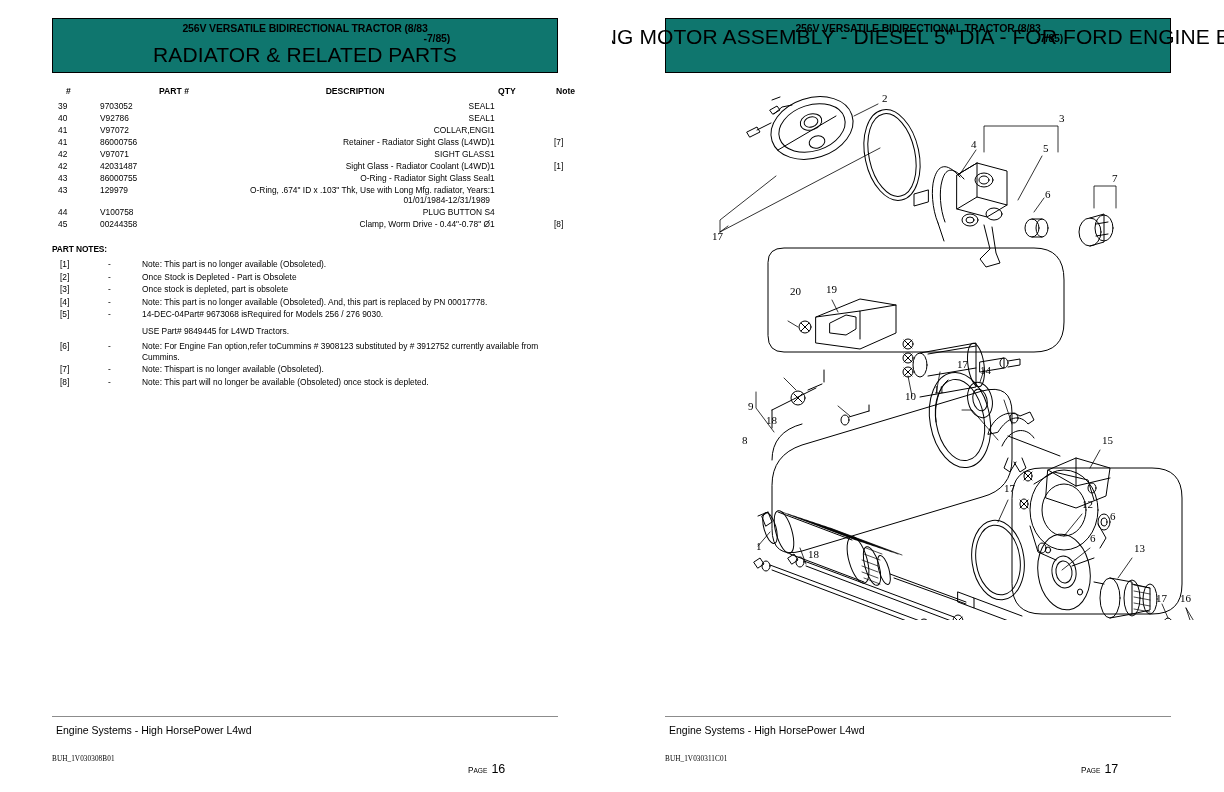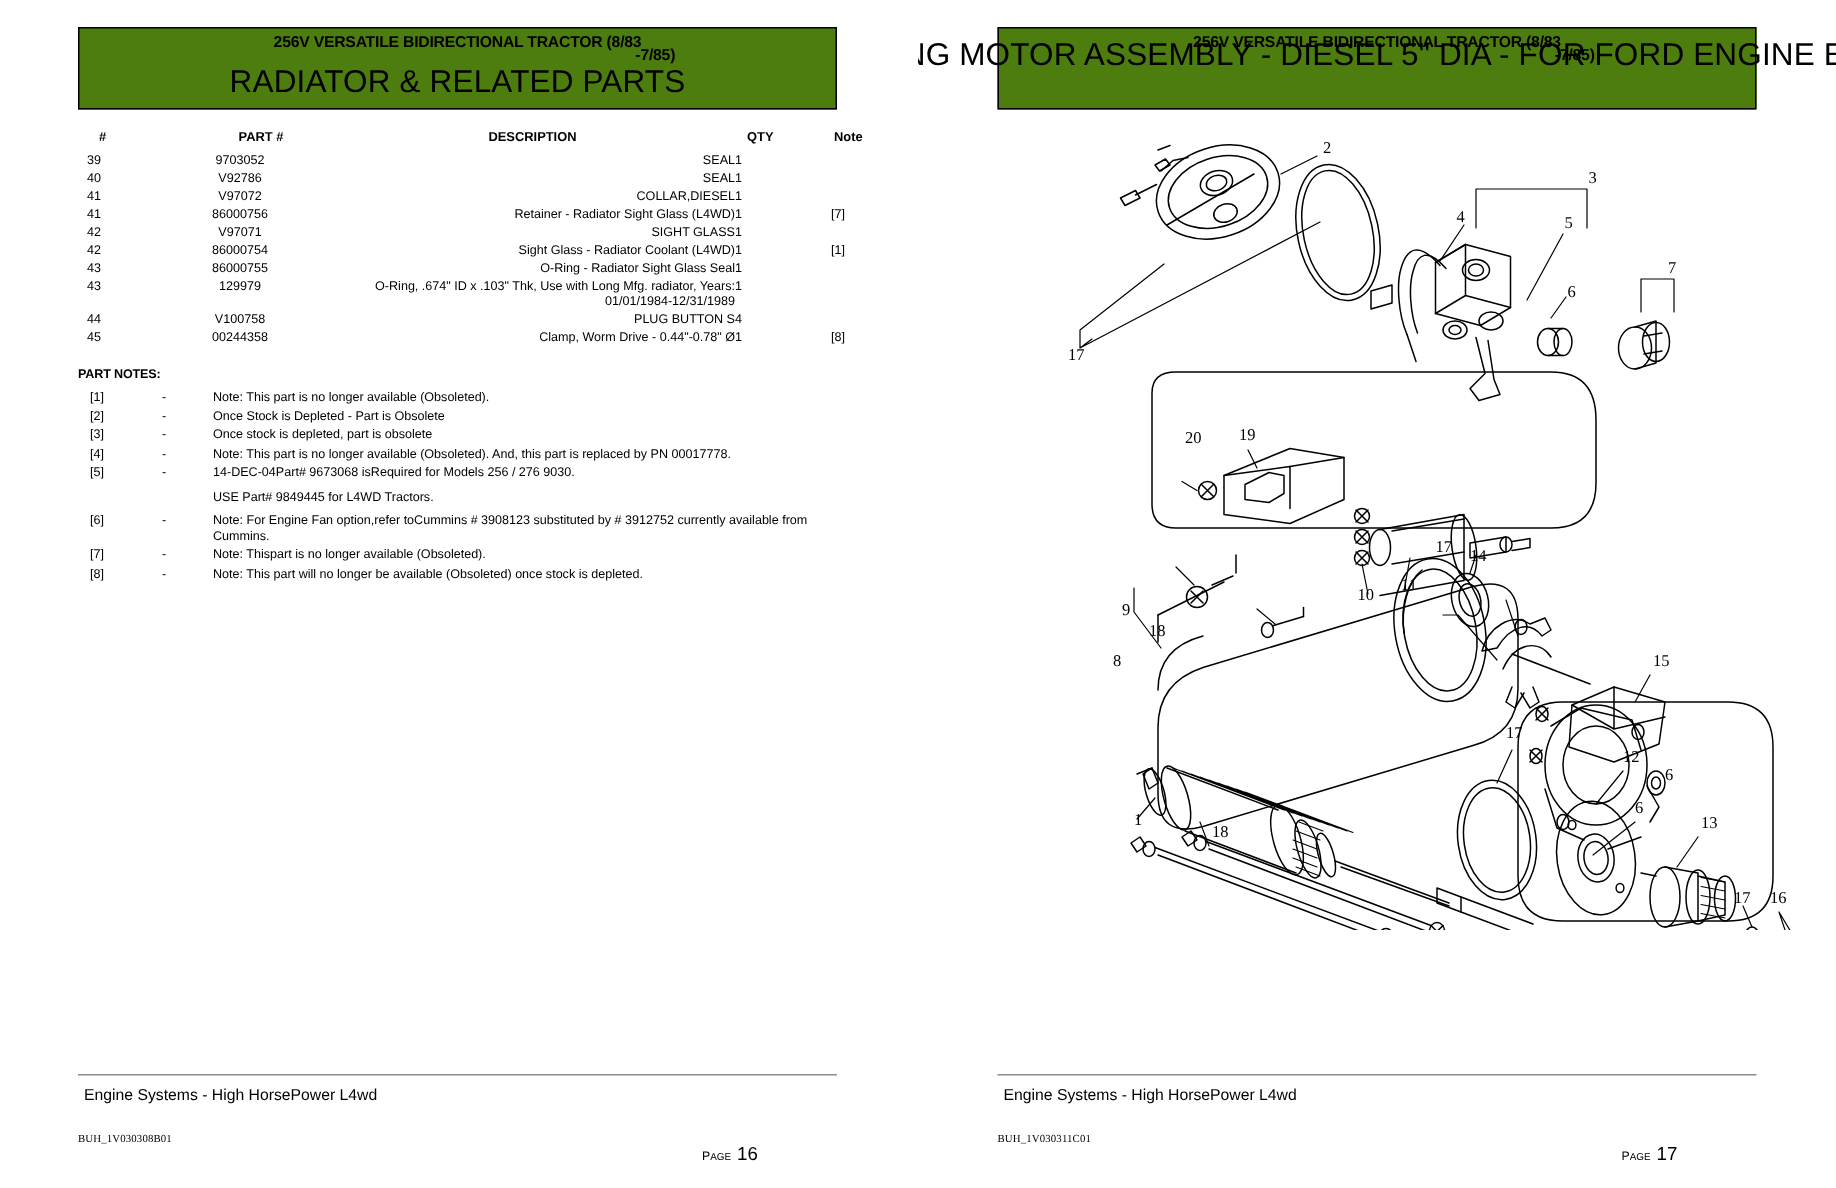--- a/index.html
+++ b/index.html
@@ -25,21 +25,21 @@
     overflow: hidden;
   }
   .page-left  { left: 0px;   width: 612px; }
   .page-right { left: 612px; width: 612px; }
 
   
   .title-box {
     position: absolute;
     border: 1.3px solid #000;
     box-sizing: border-box;
-    background: #4d7c0f;
+    background: #0f766e;
   }
   .page-left .title-box  { left: 52px; top: 18px; width: 506px; height: 55px; }
   .page-right .title-box { left: 53px; top: 18px; width: 506px; height: 55px; }
 
   .model-line {
     position: absolute;
     left: 0; right: 0;
     top: 3px;
     text-align: center;
     font-size: 10.5px;
@@ -97,21 +97,21 @@
     padding: 0 0 4px 0;
     text-align: center;
     white-space: nowrap;
   }
   .parts-table td {
     padding: 0.9px 0;
     vertical-align: top;
     line-height: 10.2px;
   }
   .col-num   { width: 34px;  text-align: left;  padding-left: 6px !important; }
-  .col-part  { width: 92px;  text-align: center; }
+  .col-part  { width: 92px;  text-align: left; }
   .col-desc  { width: 270px; text-align: right; }
   .col-qty   { width: 56px;  text-align: left; }
   .col-note  { width: 48px;  text-align: left; }
 
   th.col-num  { text-align: left; padding-left: 14px !important; }
   th.col-part { text-align: center; padding-left: 28px; }
   th.col-desc { text-align: center; }
   th.col-qty  { text-align: left; padding-left: 8px; }
   th.col-note { text-align: left; padding-left: 2px; }
 
@@ -228,41 +228,41 @@
         <tr>
           <td class="col-num">40</td>
           <td class="col-part">V92786</td>
           <td class="col-desc">SEAL</td>
           <td class="col-qty">1</td>
           <td class="col-note"></td>
         </tr>
         <tr>
           <td class="col-num">41</td>
           <td class="col-part">V97072</td>
-          <td class="col-desc">COLLAR,DIESEL</td>
+          <td class="col-desc">COLLAR,ENGI</td>
           <td class="col-qty">1</td>
           <td class="col-note"></td>
         </tr>
         <tr>
           <td class="col-num">41</td>
           <td class="col-part">86000756</td>
           <td class="col-desc">Retainer - Radiator Sight Glass  (L4WD)</td>
           <td class="col-qty">1</td>
           <td class="col-note">[7]</td>
         </tr>
         <tr>
           <td class="col-num">42</td>
           <td class="col-part">V97071</td>
           <td class="col-desc">SIGHT GLASS</td>
           <td class="col-qty">1</td>
           <td class="col-note"></td>
         </tr>
         <tr>
           <td class="col-num">42</td>
-          <td class="col-part">86000754</td>
+          <td class="col-part">42031487</td>
           <td class="col-desc">Sight Glass - Radiator Coolant  (L4WD)</td>
           <td class="col-qty">1</td>
           <td class="col-note">[1]</td>
         </tr>
         <tr>
           <td class="col-num">43</td>
           <td class="col-part">86000755</td>
           <td class="col-desc">O-Ring - Radiator Sight Glass Seal</td>
           <td class="col-qty">1</td>
           <td class="col-note"></td>

